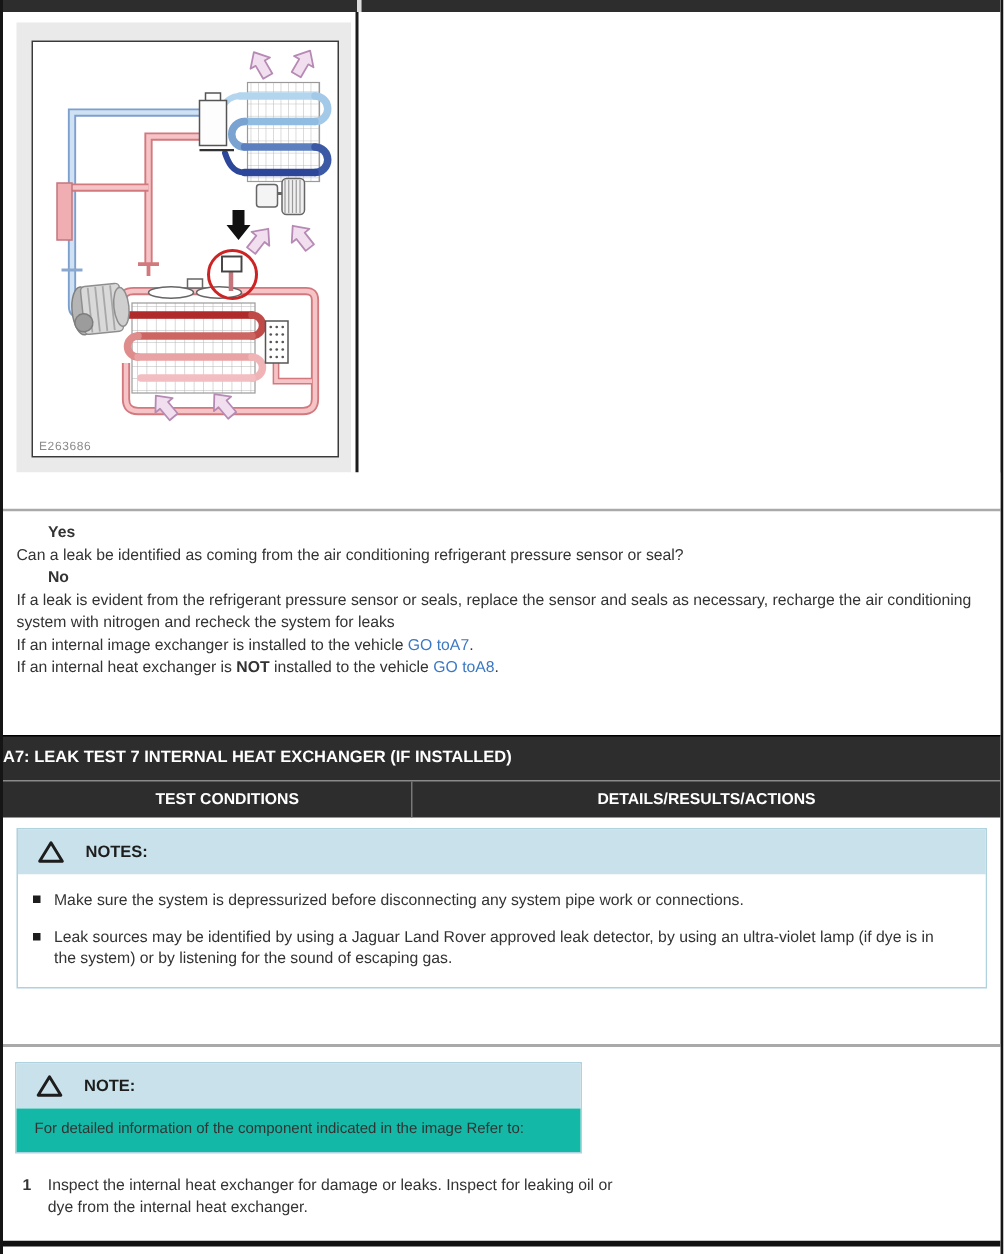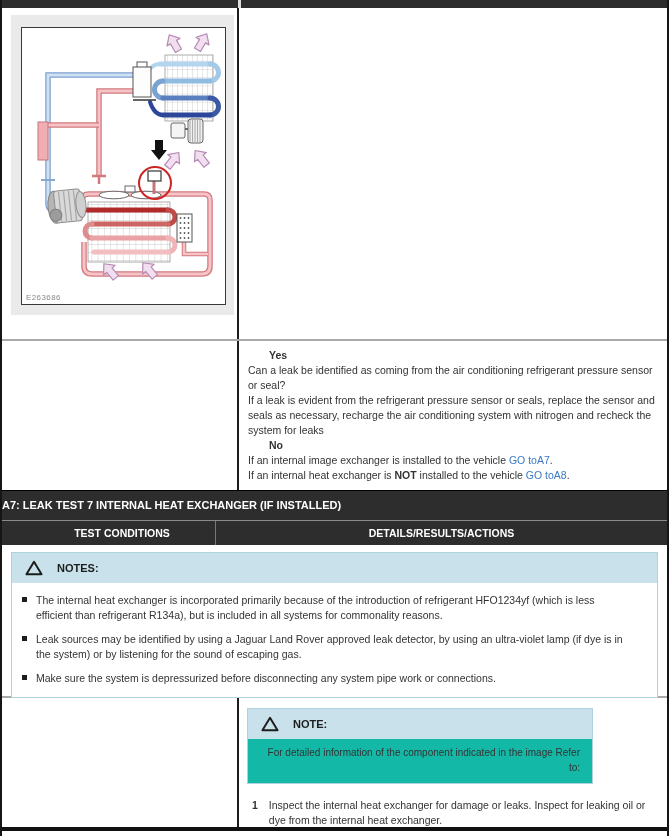--- a/index.html
+++ b/index.html
@@ -9,21 +9,21 @@
           border-left:2px solid #151515; border-right:2px solid #151515; overflow:hidden; }
 
   
   .topbar { display:flex; height:8px; }
   .topbar .seg { background:#2d2d2d; }
   .topbar .seg-left { width:236px; }
   .topbar .gap { width:3px; background:#dcdcdc; }
   .topbar .seg-right { flex:1; }
 
   
-  .row { display:flex; width:100%; }
+  .row { display:flex; width:100%;flex-direction:column; }
   .cell-left { width:237px; border-right:2px solid #1c1c1c; background:#fff; flex:none; }
   .cell-right { flex:1; background:#fff; }
 
   .row-figure { height:333px; border-bottom:2px solid #a9a9a9; }
   .row-figure .cell-left { padding:7px 0 0 9px; }
 
   .fig-wrap { width:223px; height:300px; background:#eaeaea; padding:12px 0 0 10px; }
   .fig-panel { width:205px; height:278px; background:#fff; border:1px solid #3a3a3a; position:relative; }
   .fig-panel svg { position:absolute; left:0; top:0; }
   .fig-label { position:absolute; left:4px; bottom:2px; font-size:8px; color:#8a8a8a; letter-spacing:.4px; }
@@ -33,36 +33,36 @@
   .row-question .cell-right { padding:7px 12px 0 9px; font-size:10.5px; line-height:15px; }
   .qa-line { }
   .qa-indent { padding-left:21px; font-weight:bold; }
   .link { color:#3a78c4; font-weight:normal; cursor:pointer; }
 
   
   .a7-header { height:30px; background:#2d2d2d; border-top:1px solid #000;
                color:#fff; font-size:11px; font-weight:bold; line-height:29px; }
   .subhead { display:flex; height:25px; background:#2d2d2d; border-top:1px solid #8a8a8a; color:#fff;
              font-size:10.5px; font-weight:bold; }
-  .subhead .sh-left { width:214px; border-right:1px solid #777; display:flex; align-items:center; justify-content:center;padding-left:27px; }
+  .subhead .sh-left { width:273px; border-right:1px solid #777; display:flex; align-items:center; justify-content:center;padding-left:27px; }
   .subhead .sh-right { flex:1; display:flex; align-items:center; justify-content:center; }
 
   
   .notes-row { height:153px; border-bottom:2px solid #a9a9a9; padding:7px 9px 0 9px; }
   .notes-box { border:1px solid #aed2de; }
   .note-head { background:#c9e1ea; display:flex; align-items:center; gap:14px; padding:7px 13px; }
   .note-title { font-size:11px; font-weight:bold; color:#1d1d1d; }
   .notes-body { background:#fff; padding:10px 24px 1px 10px; }
   .note-item { display:flex; gap:9px; margin-bottom:10px; font-size:10.5px; line-height:14.5px; }
   .bullet-sq { width:5px; height:5px; background:#1d1d1d; margin-top:4px; flex:none; }
 
   
   .row-bottom { height:129px; }
   .row-bottom .cell-right { padding:10px 8px 0 8px; }
-  .note-box { width:346px; border:1px solid #aed2de; margin-bottom:14px;text-align:right; }
+  .note-box { width:378px; border:1px solid #aed2de; margin-bottom:14px; }
   .note-box .note-body { background:#14b8a6; padding:6px 12px 8px 12px; font-size:10px; line-height:15px; }
   .step { display:flex; gap:11px; padding-left:5px; width:414px; font-size:10.5px; line-height:15px; }
   .step-num { font-weight:bold; flex:none; }
 
   .bottom-bar { height:4px; background:#111; }
 </style>
 </head>
 <body>
 
 <div class="page">
@@ -206,22 +206,22 @@
       </div>
     </div>
     <div class="cell-right"></div>
   </div>
 
   <div class="row row-question">
     <div class="cell-left"></div>
     <div class="cell-right">
       <div class="qa-line qa-indent">Yes</div>
       <div class="qa-line">Can a leak be identified as coming from the air conditioning refrigerant pressure sensor or seal?</div>
+      <div class="qa-line qa-indent">No</div>
       <div class="qa-line">If a leak is evident from the refrigerant pressure sensor or seals, replace the sensor and seals as necessary, recharge the air conditioning system with nitrogen and recheck the system for leaks</div>
-      <div class="qa-line qa-indent">No</div>
       <div class="qa-line"><span>If an internal image exchanger is installed to the vehicle </span><span class="link">GO toA7</span><span>.</span></div>
       <div class="qa-line"><span>If an internal heat exchanger is </span><b>NOT</b><span> installed to the vehicle </span><span class="link">GO toA8</span><span>.</span></div>
     </div>
   </div>
 
   <div class="a7-header">A7: LEAK TEST 7 INTERNAL HEAT EXCHANGER (IF INSTALLED)</div>
   <div class="subhead">
     <div class="sh-left">TEST CONDITIONS</div>
     <div class="sh-right">DETAILS/RESULTS/ACTIONS</div>
   </div>
@@ -230,29 +230,25 @@
     <div class="notes-box">
       <div class="note-head">
         <svg width="18" height="16" viewBox="0 0 20 18">
           <path d="M10 2 L18.5 16 H1.5 Z" fill="none" stroke="#1d1d1d" stroke-width="2.2" stroke-linejoin="round"></path>
         </svg>
         <span class="note-title">NOTES:</span>
       </div>
       <div class="notes-body">
         <div class="note-item">
           <span class="bullet-sq"></span>
-          <span>The internal heat exchanger is incorporated primarily because of the introduction of refrigerant HFO1234yf (which is less efficient than refrigerant R134a), but is included in all systems for commonality reasons.</span>
+          <span>Make sure the system is depressurized before disconnecting any system pipe work or connections.</span>
         </div>
         <div class="note-item">
           <span class="bullet-sq"></span>
           <span>Leak sources may be identified by using a Jaguar Land Rover approved leak detector, by using an ultra-violet lamp (if dye is in the system) or by listening for the sound of escaping gas.</span>
-        </div>
-        <div class="note-item">
-          <span class="bullet-sq"></span>
-          <span>Make sure the system is depressurized before disconnecting any system pipe work or connections.</span>
         </div>
       </div>
     </div>
   </div>
 
   <div class="row row-bottom">
     <div class="cell-left"></div>
     <div class="cell-right">
       <div class="note-box">
         <div class="note-head">

